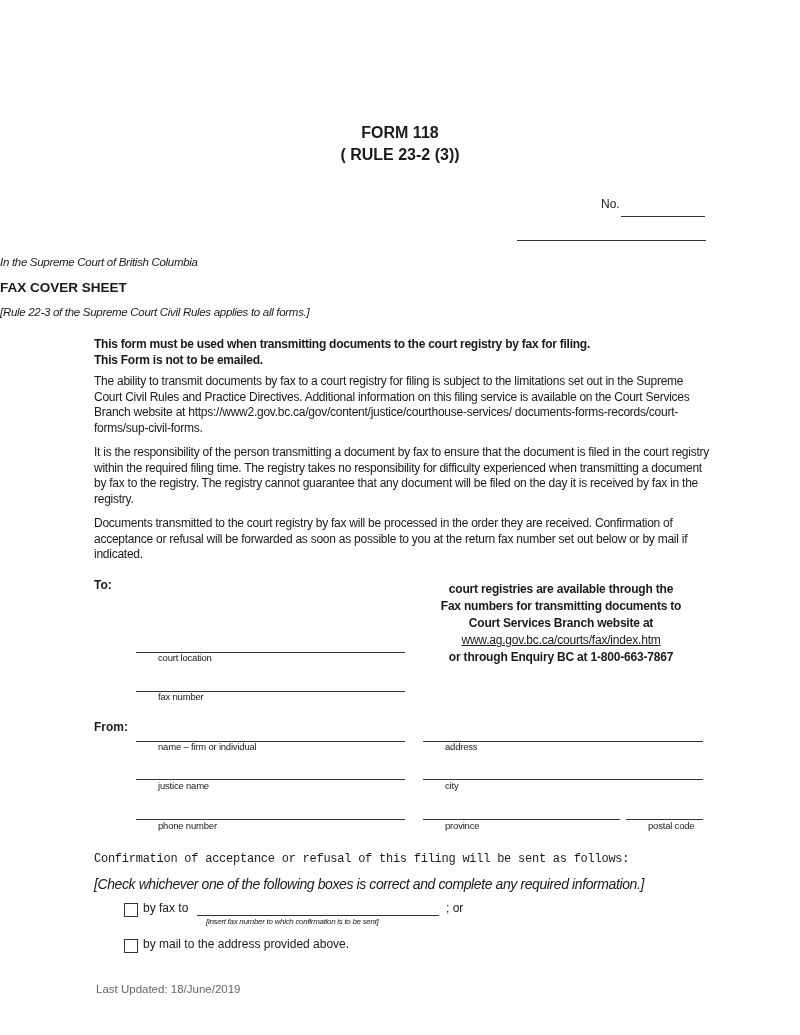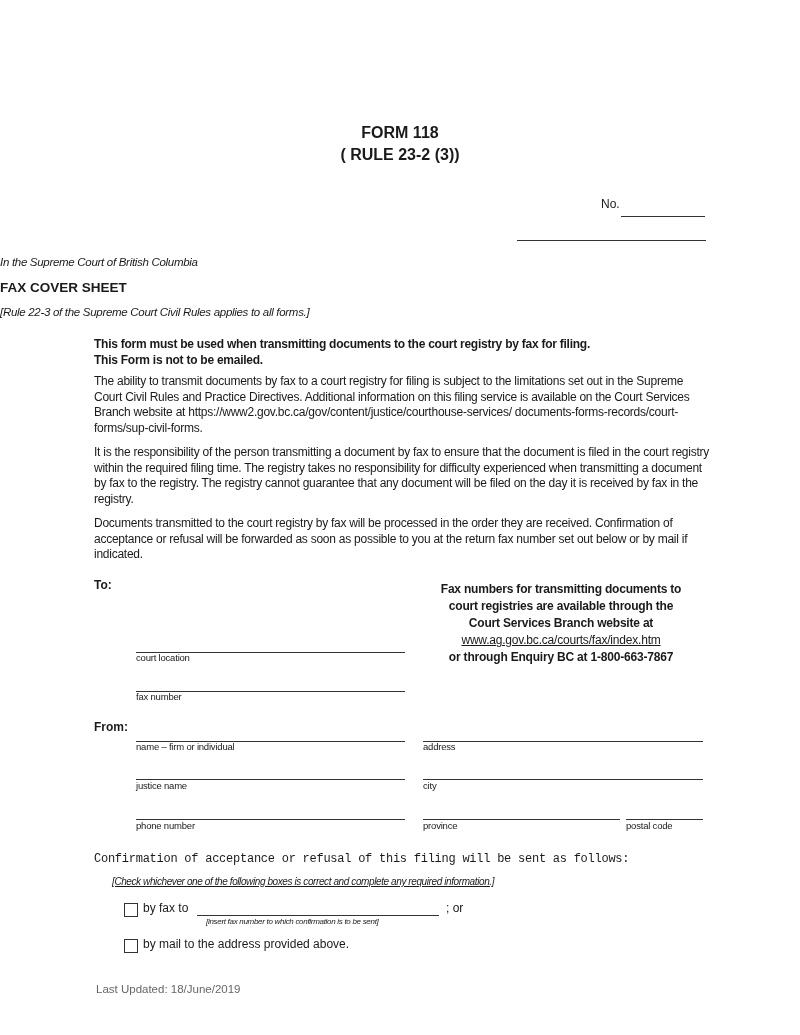--- a/index.html
+++ b/index.html
@@ -3,21 +3,21 @@
 <meta charset="utf-8">
 <style>
   html, body { margin:0; padding:0; background:#ffffff; }
   body { width:800px; height:1035px; position:relative; overflow:hidden;
          font-family:"Liberation Sans", sans-serif; color:#1a1a1a; }
   .abs { position:absolute; }
   .title { left:0; width:800px; text-align:center; font-weight:bold; font-size:16px; }
   .center { left:0; width:800px; }
   .line { position:absolute; border-top:1px solid #333; height:0; }
   .para { left:94px; width:620px; font-size:12px; line-height:15.5px; font-family:"Liberation Sans", sans-serif; letter-spacing:-0.25px; }
-  .lbl { font-size:9.5px; position:absolute; letter-spacing:-0.2px; }
+  .lbl { font-size:9.5px; position:absolute; letter-spacing:-0.2px;margin-left:22px; }
   .bold { font-weight:bold; }
   .ital { font-style:italic; }
   .checkbox { position:absolute; width:12px; height:12px; border:1px solid #333; background:#fff; }
   .faxinfo { left:420px; width:282px; text-align:center; font-weight:bold; font-size:12px; line-height:17px; letter-spacing:-0.2px; }
   .faxinfo .link { font-weight:normal; text-decoration:underline; }
 </style>
 </head>
 <body>
 
 <div class="abs title" style="top:124px;">FORM 118</div>
@@ -38,22 +38,22 @@
 <div class="abs para" style="top:445px;">It is the responsibility of the person transmitting a document by fax to ensure that the document is filed in the court registry within the required filing time. The registry takes no responsibility for difficulty experienced when transmitting a document by fax to the registry. The registry cannot guarantee that any document will be filed on the day it is received by fax in the registry.</div>
 <div class="abs para" style="top:516px;">Documents transmitted to the court registry by fax will be processed in the order they are received. Confirmation of acceptance or refusal will be forwarded as soon as possible to you at the return fax number set out below or by mail if indicated.</div>
 
 <div class="abs bold" style="left:94px; top:578px; font-size:12px;">To:</div>
 <div class="line" style="left:136px; top:652px; width:269px;"></div>
 <div class="lbl" style="left:136px; top:652px;">court location</div>
 <div class="line" style="left:136px; top:691px; width:269px;"></div>
 <div class="lbl" style="left:136px; top:691px;">fax number</div>
 
 <div class="abs faxinfo" style="top:581px;">
+  <div>court registries are available through the</div>
   <div>Fax numbers for transmitting documents to</div>
-  <div>court registries are available through the</div>
   <div>Court Services Branch website at</div>
   <div class="link">www.ag.gov.bc.ca/courts/fax/index.htm</div>
   <div>or through Enquiry BC at 1-800-663-7867</div>
 </div>
 
 <div class="abs bold" style="left:94px; top:720px; font-size:12px;">From:</div>
 
 <div class="line" style="left:136px; top:741px; width:269px;"></div>
 <div class="lbl" style="left:136px; top:741px;">name – firm or individual</div>
 <div class="line" style="left:423px; top:741px; width:280px;"></div>
@@ -65,21 +65,21 @@
 <div class="lbl" style="left:423px; top:780px;">city</div>
 
 <div class="line" style="left:136px; top:819px; width:269px;"></div>
 <div class="lbl" style="left:136px; top:820px;">phone number</div>
 <div class="line" style="left:423px; top:819px; width:197px;"></div>
 <div class="lbl" style="left:423px; top:820px;">province</div>
 <div class="line" style="left:626px; top:819px; width:77px;"></div>
 <div class="lbl" style="left:626px; top:820px;">postal code</div>
 
 <div class="abs" style="left:94px; top:852px; font-size:12px; letter-spacing:-0.25px;font-family:Liberation Mono, monospace;">Confirmation of acceptance or refusal of this filing will be sent as follows:</div>
-<div class="abs ital" style="left:112px; top:876px; font-size:10px; letter-spacing:-0.4px;text-decoration:underline;">[Check whichever one of the following boxes is correct and complete any required information.]</div>
+<div class="abs ital" style="left:94px; top:876px; font-size:14px; letter-spacing:-0.4px;">[Check whichever one of the following boxes is correct and complete any required information.]</div>
 
 <div class="checkbox" style="left:124px; top:903px;"></div>
 <div class="abs" style="left:143px; top:901px; font-size:12px;">by fax to</div>
 <div class="line" style="left:197px; top:915px; width:242px;"></div>
 <div class="abs ital" style="left:206px; top:917px; font-size:8px; letter-spacing:-0.3px;">[insert fax number to which confirmation is to be sent]</div>
 <div class="abs" style="left:446px; top:901px; font-size:12px;">; or</div>
 
 <div class="checkbox" style="left:124px; top:939px;"></div>
 <div class="abs" style="left:143px; top:937px; font-size:12px;">by mail to the address provided above.</div>
 

